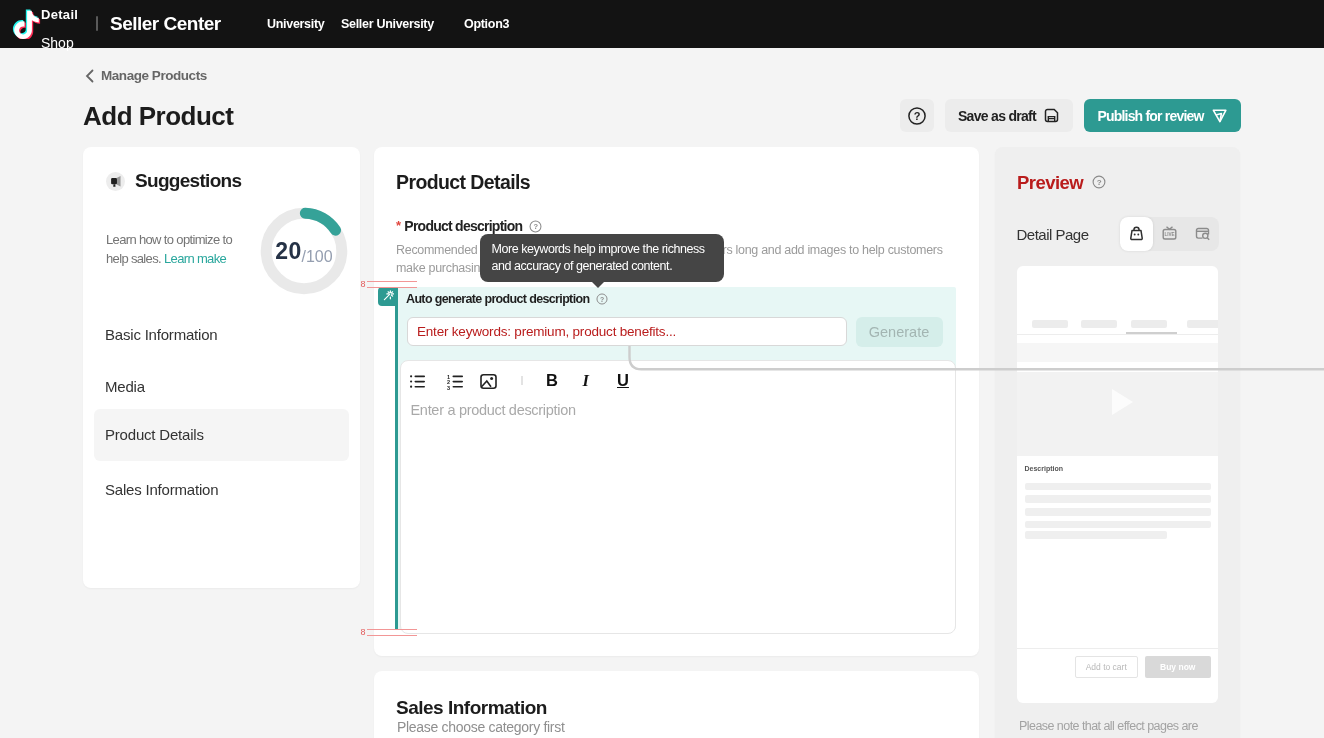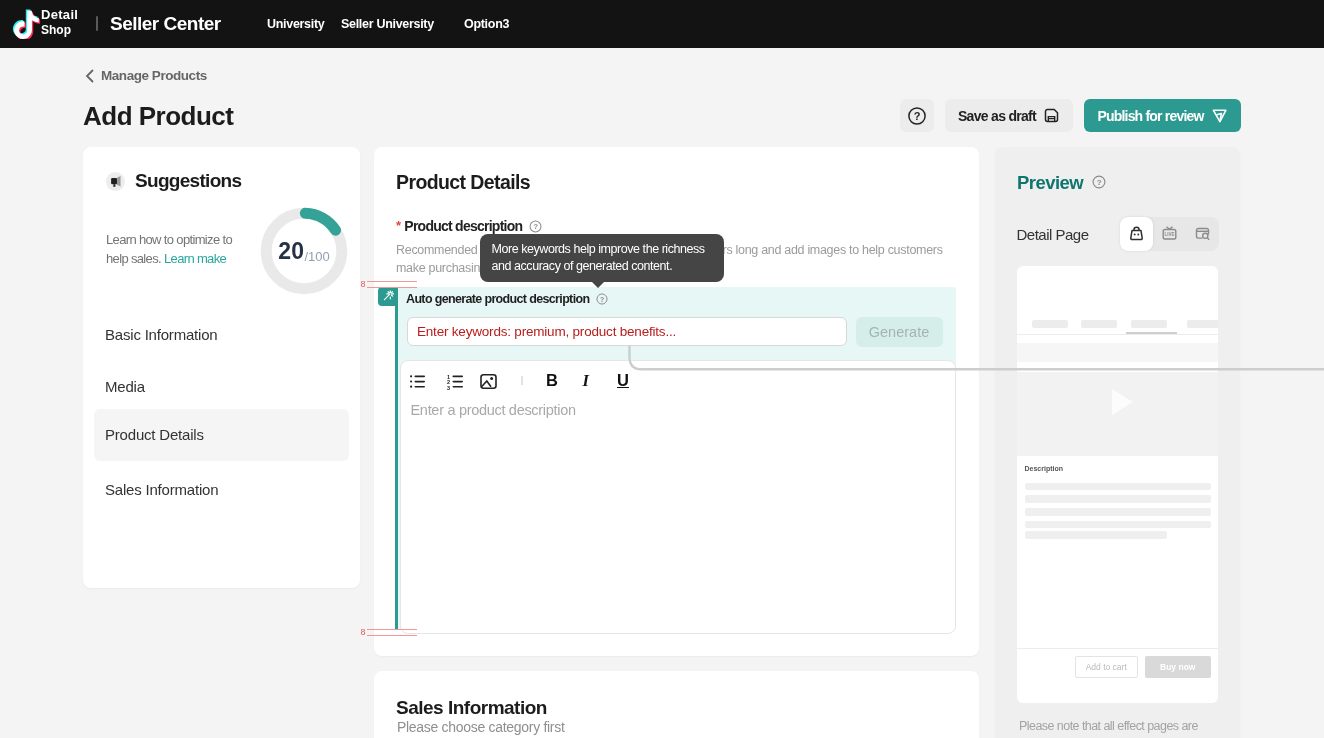--- a/index.html
+++ b/index.html
@@ -2,21 +2,21 @@
 <html><head>
 <meta charset="utf-8">
 <style>
   * { margin:0; padding:0; box-sizing:border-box; }
   html,body { width:1324px; height:738px; overflow:hidden; background:#f4f4f4;
     font-family:"Liberation Sans", sans-serif; position:relative; }
   
   #topbar { position:absolute; left:0; top:0; width:1324px; height:48px; background:#131313; }
   #tt-text { position:absolute; left:41px; top:8px; color:#fff; line-height:13px; }
   #tt-text .l1 { font-size:13px; font-weight:700; letter-spacing:.3px; }
-  #tt-text .l2 { font-size:12px; font-weight:700; margin-top:3px; }
+  #tt-text .l2 { font-size:14px; font-weight:400; margin-top:16px; }
   #sep { position:absolute; left:96px; top:16px; width:2px; height:15px; background:#5a5a5a; border-radius:1px;}
   #sc { position:absolute; left:110px; top:0; height:48px; line-height:48px; color:#fff; font-size:19px; font-weight:700; letter-spacing:-0.5px;}
   .nav { position:absolute; top:0; height:48px; line-height:48px; color:#fff; font-size:12.5px; font-weight:700; letter-spacing:-0.3px; }
   
   #crumb { position:absolute; left:101px; top:68px; font-size:13.5px; font-weight:700; color:#666; letter-spacing:-0.45px; }
   #crumbarrow { position:absolute; left:85px; top:69px; }
   #h1 { position:absolute; left:83px; top:101px; font-size:26px; font-weight:700; color:#1c1c1c; letter-spacing:-0.5px;}
   .hbtn { position:absolute; top:99px; height:33px; border-radius:6px; display:flex; align-items:center; justify-content:center; }
   #btn-help { left:900px; width:34px; background:#ececec; }
   #btn-save { left:945px; width:128px; background:#ececec; font-size:14px; font-weight:700; color:#222; gap:7px; letter-spacing:-0.7px;}
@@ -28,21 +28,21 @@
   #card-si   { left:374px; top:671px; width:605px; height:120px; }
   #card-prev { left:995px; top:147px; width:245px; height:700px; background:#efefef; }
   
   #sug-ic { position:absolute; left:23px; top:25px; width:19px; height:19px; border-radius:50%; background:#ededed; display:flex; align-items:center; justify-content:center;}
   #sug-t { position:absolute; left:52px; top:23px; font-size:19px; font-weight:700; color:#1c1c1c; letter-spacing:-0.7px; }
   #sug-p { position:absolute; left:23px; top:84px; width:152px; font-size:13px; line-height:18.5px; color:#747474; letter-spacing:-0.65px; }
   #sug-p a { color:#2aa79d; text-decoration:none; }
   #donut { position:absolute; left:177px; top:60px; }
   #donut-num { position:absolute; left:177px; top:60px; width:88px; height:88px; display:flex; align-items:center; justify-content:center; }
   #donut-num b { font-size:23px; font-weight:700; color:#253246; letter-spacing:.3px;}
-  #donut-num span { font-size:13px; color:#949eb0; margin-top:11px; }
+  #donut-num span { font-size:16px; color:#949eb0; margin-top:11px; }
   .mitem { position:absolute; left:11px; width:255px; height:52px; line-height:52px; padding-left:11px; font-size:15px; color:#333; border-radius:6px; letter-spacing:-0.2px; }
   .mitem.sel { background:#f5f5f5; }
   
   #pd-t { position:absolute; left:22px; top:24px; font-size:19.5px; font-weight:700; color:#1c1c1c; letter-spacing:-0.6px; }
   #pd-lbl { position:absolute; left:22px; top:71px; font-size:14px; font-weight:700; color:#222; letter-spacing:-0.75px; }
   #pd-lbl .star { color:#e0473f; font-size:13px; margin-right:4px; vertical-align:1px;}
   #pd-desc { position:absolute; left:22px; top:94px; width:560px; font-size:12.5px; line-height:18px; color:#9b9b9b; letter-spacing:-0.3px; }
   #gen-panel { position:absolute; left:20.5px; top:140px; width:561px; height:342px; background:#e7f7f5; border-left:3px solid #2d9a92; border-radius:0 2px 2px 0;}
   #wand { position:absolute; left:4px; top:140px; width:19px; height:19px; background:#2d9a92; border-radius:4px 0 0 4px; display:flex; align-items:center; justify-content:center;}
   #gen-lbl { position:absolute; left:8.5px; top:5px; font-size:12.5px; font-weight:700; color:#1f1f1f; letter-spacing:-0.65px; }
@@ -51,21 +51,21 @@
   #editor { position:absolute; left:25.5px; top:212.5px; width:556px; height:274px; background:#fff; border:1px solid #e6e6e6; border-radius:8px; }
   #ed-ph { position:absolute; left:10px; top:41px; font-size:14.5px; color:#a9a9a9; letter-spacing:-0.3px; }
   .tb { position:absolute; top:11px; }
   
   #tip { position:absolute; left:480px; top:234px; width:244px; height:48px; background:#454545; border-radius:8px; z-index:40; color:#fff; font-size:12.5px; line-height:17.5px; padding:6.5px 11.5px; letter-spacing:-0.45px; white-space:nowrap;}
   #tip:after { content:""; position:absolute; left:111px; top:47px; border:7px solid transparent; border-top-color:#454545; border-bottom:none;}
   
   #si-t { position:absolute; left:22px; top:26px; font-size:19px; font-weight:700; color:#1c1c1c; letter-spacing:-0.5px;}
   #si-s { position:absolute; left:23px; top:48px; font-size:14px; color:#8f8f8f; letter-spacing:-0.3px;}
   
-  #pv-t { position:absolute; left:22px; top:25px; font-size:18.5px; font-weight:700; color:#0f766e; letter-spacing:-0.55px;}
+  #pv-t { position:absolute; left:22px; top:25px; font-size:18.5px; font-weight:700; color:#b91c1c; letter-spacing:-0.55px;}
   #pv-dp { position:absolute; left:21.5px; top:79px; font-size:15px; color:#333; letter-spacing:-0.5px;}
   #seg { position:absolute; left:124.5px; top:69.5px; width:99.5px; height:34px; background:#e7e7e7; border-radius:8px; display:flex;}
   .segc { width:33.2px; height:34px; display:flex; align-items:center; justify-content:center;}
   .segc.on { background:#fff; border-radius:8px; box-shadow:0 0 3px rgba(0,0,0,.10);}
   #phone { position:absolute; left:21.5px; top:119px; width:201px; height:437px; background:#fff; border-radius:6px; overflow:hidden;}
   .tab { position:absolute; top:54px; width:36px; height:8px; background:#ececec; border-radius:2px;}
   #tab-u { position:absolute; left:109.5px; top:65.5px; width:51px; height:2.2px; background:#cfcfcf;}
   #tab-hl { position:absolute; left:0; top:68.3px; width:201px; height:1px; background:#ededed;}
   #strip { position:absolute; left:0; top:77px; width:201px; height:19px; background:#f6f6f6;}
   #video { position:absolute; left:0; top:105.5px; width:201px; height:84px; background:#f2f2f2;}

